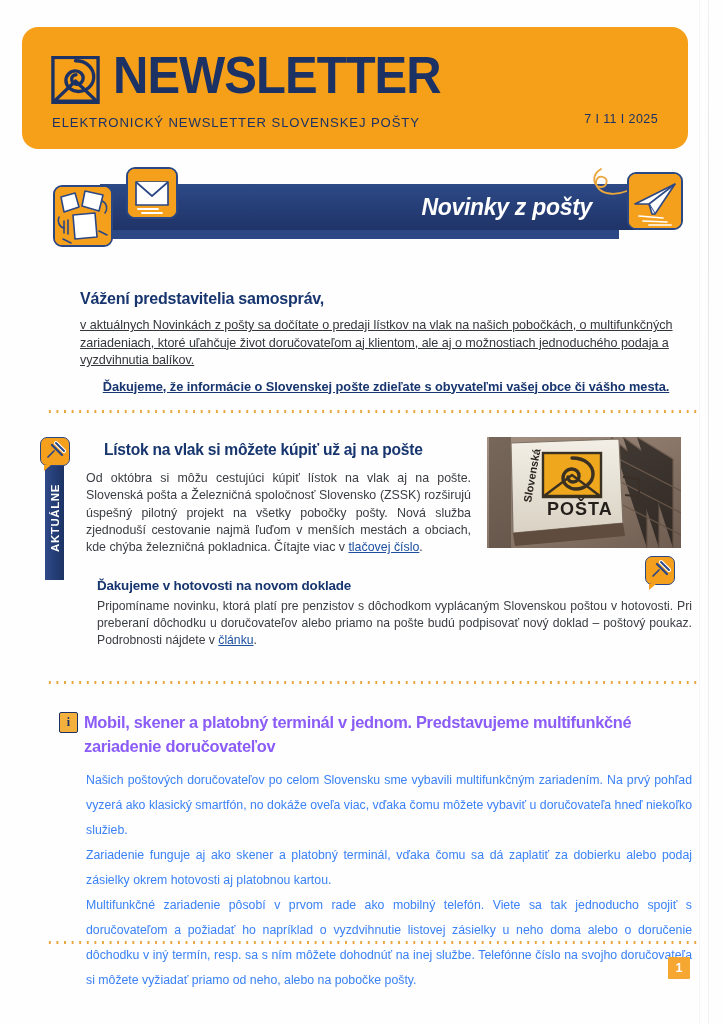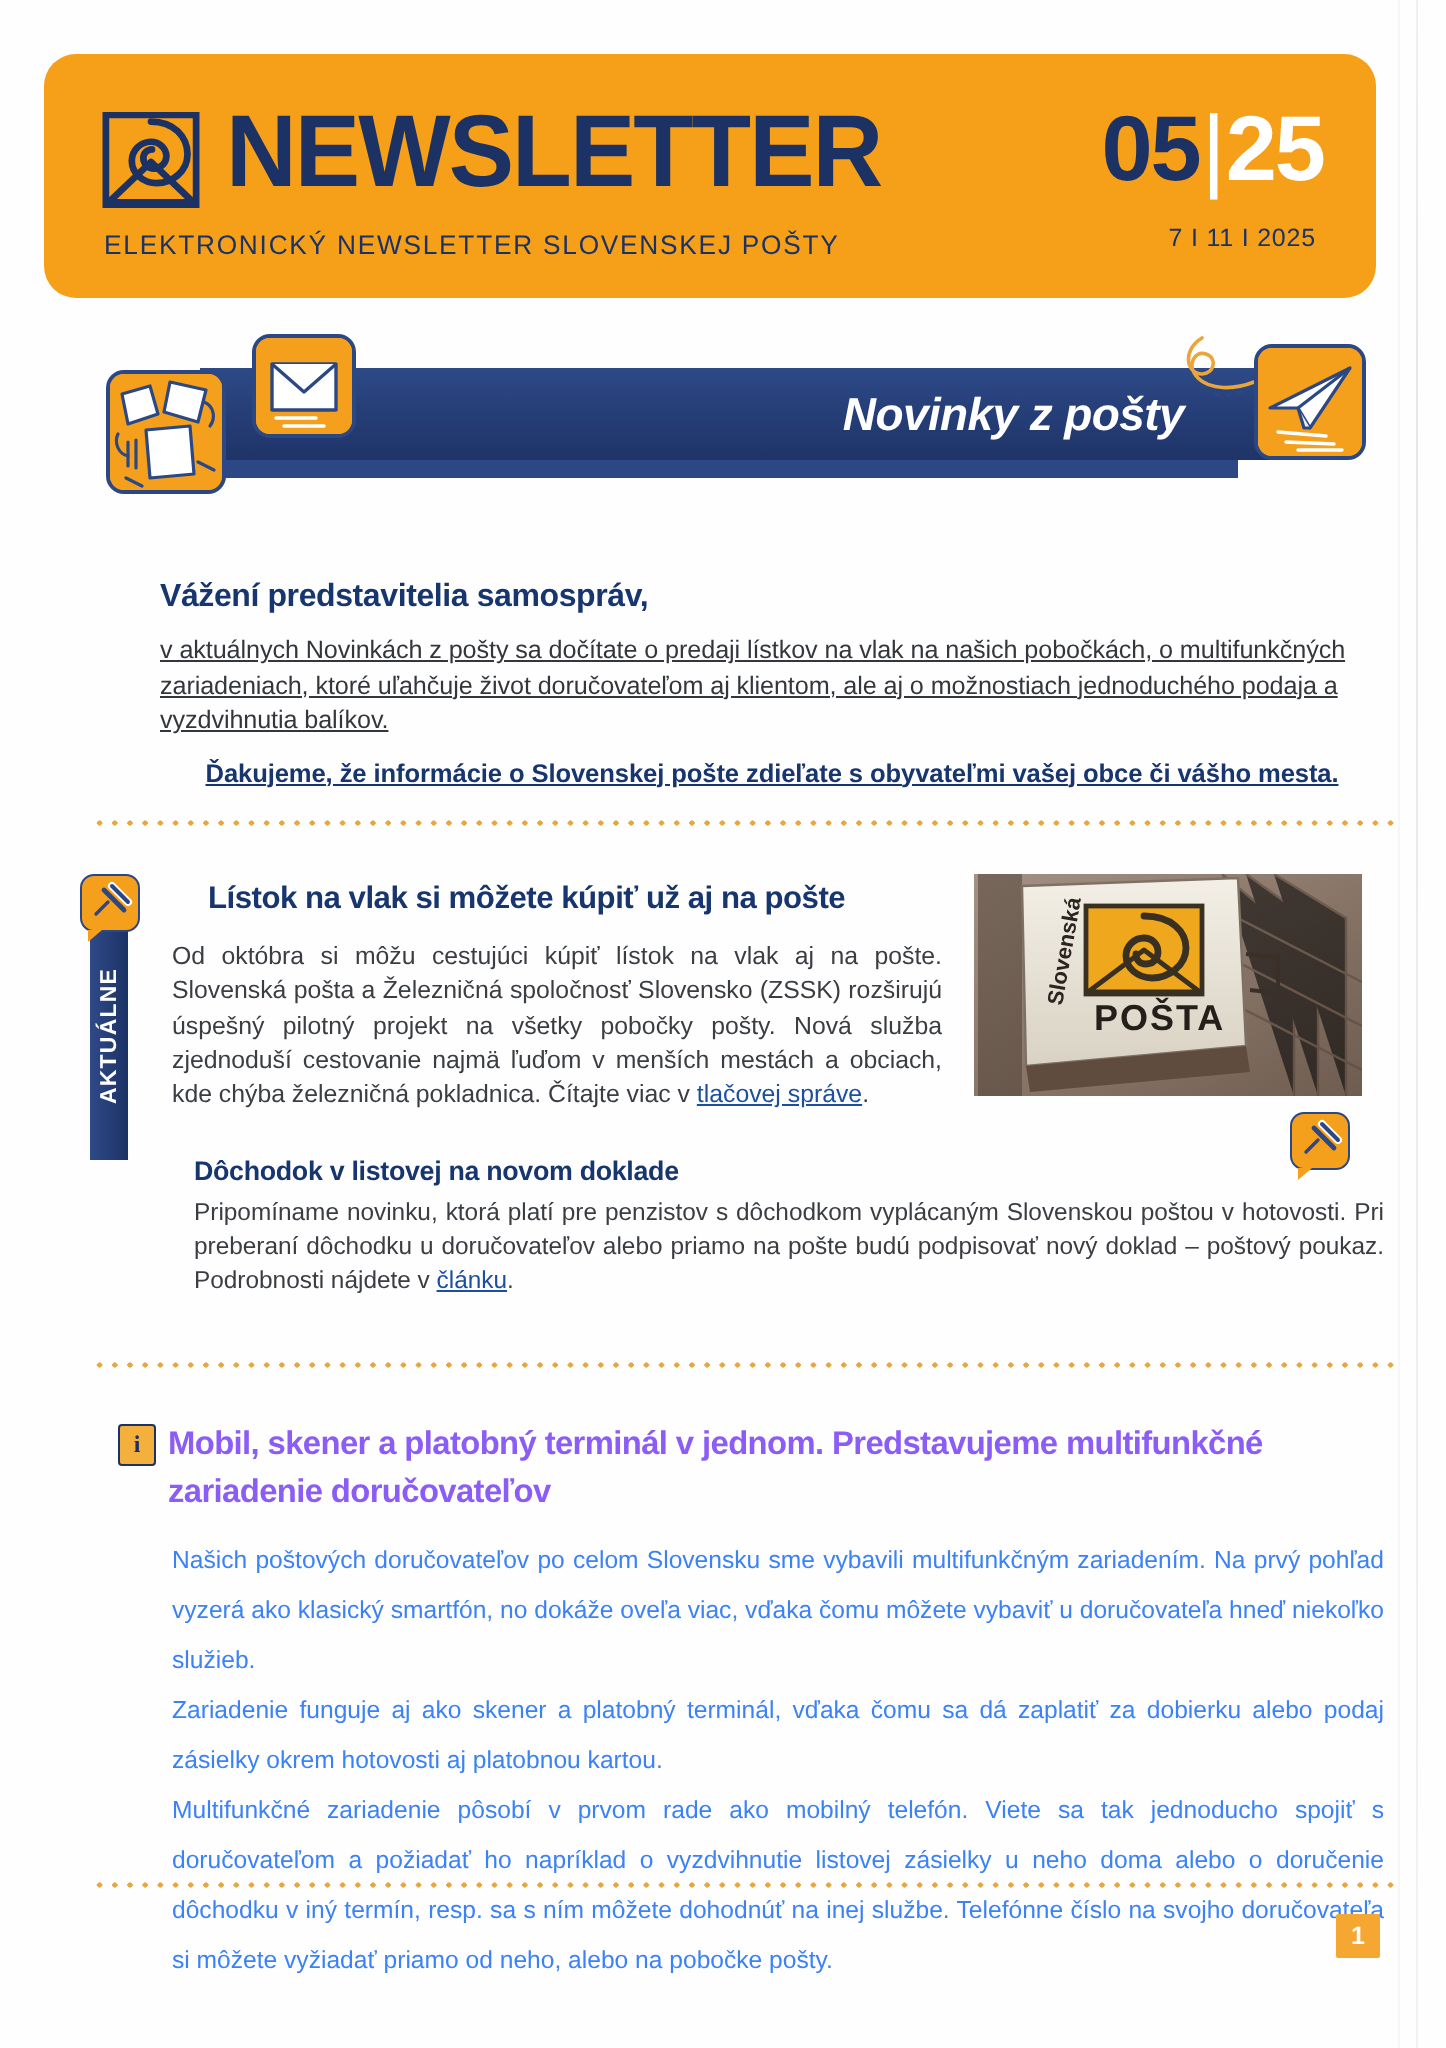--- a/index.html
+++ b/index.html
@@ -387,23 +387,20 @@
         <svg viewBox="0 0 100 100" width="49" height="48" aria-hidden="true">
           <rect x="3" y="3" width="94" height="94" fill="none" stroke="#1c3264" stroke-width="7"></rect>
           <path d="M6 94 L50 52 L94 94 Z" fill="#f6a019" stroke="#1c3264" stroke-width="7" stroke-linejoin="round"></path>
           <path d="M50 10 C74 10 88 26 88 44 C88 62 72 74 56 74 C42 74 30 64 30 51 C30 40 39 31 50 31 C59 31 66 38 66 46 C66 53 60 59 53 59 C47 59 42 54 42 48 C42 43 46 39 51 39" fill="none" stroke="#1c3264" stroke-width="7" stroke-linecap="round"></path>
         </svg>
       </div>
 
       <div class="masthead-title">NEWSLETTER</div>
       <div class="masthead-sub">ELEKTRONICKÝ NEWSLETTER SLOVENSKEJ POŠTY</div>
 
-      <div class="issue">
-        <span class="num">05</span><span class="sep">|</span><span class="yr">25</span>
-      </div>
       <div class="issue-date">7 I 11 I 2025</div>
     </div>
   </div>
 
   <div class="banner-wrap">
     <div class="banner-bar"></div>
 
     <div class="squiggle">
       <svg viewBox="0 0 50 48" width="50" height="48" aria-hidden="true">
         <path d="M14 4 C4 10 6 22 14 22 C20 22 22 14 16 12 C10 10 6 18 12 24 C18 30 30 30 40 26" fill="none" stroke="#e8a63c" stroke-width="1.8" stroke-linecap="round"></path>
@@ -492,21 +489,21 @@
         <path d="M7 19 L13 13"></path>
         <path d="M11 7 L21 17" stroke-width="2.4"></path>
         <path d="M15 5 L23 13" stroke-width="4" stroke="#ffffff"></path>
         <path d="M15 5 L23 13" stroke-width="2"></path>
       </g>
     </svg>
   </div>
 
   <div class="art1">
     <h3>Lístok na vlak si môžete kúpiť už aj na pošte</h3>
-    <p><span>Od októbra si môžu cestujúci kúpiť lístok na vlak aj na pošte. Slovenská pošta a Železničná spoločnosť Slovensko (ZSSK) rozširujú úspešný pilotný projekt na všetky pobočky pošty. Nová služba zjednoduší cestovanie najmä ľuďom v menších mestách a obciach, kde chýba železničná pokladnica. Čítajte viac v </span><a href="#">tlačovej správe</a><span>.</span></p>
+    <p><span>Od októbra si môžu cestujúci kúpiť lístok na vlak aj na pošte. Slovenská pošta a Železničná spoločnosť Slovensko (ZSSK) rozširujú úspešný pilotný projekt na všetky pobočky pošty. Nová služba zjednoduší cestovanie najmä ľuďom v menších mestách a obciach, kde chýba železničná pokladnica. Čítajte viac v </span><a href="#">tlačovej číslo</a><span>.</span></p>
   </div>
 
   <div class="photo">
     <svg viewBox="0 0 194 111" width="194" height="111" aria-hidden="true">
       <defs>
         <linearGradient id="wallg" x1="0" y1="0" x2="1" y2="1">
           <stop offset="0%" stop-color="#a59183"></stop>
           <stop offset="100%" stop-color="#6e5c50"></stop>
         </linearGradient>
         <linearGradient id="signg" x1="0" y1="0" x2="0" y2="1">
@@ -540,21 +537,21 @@
 
       <g stroke="#3b3028" stroke-width="2" fill="none">
         <path d="M136 40 L152 42"></path>
         <path d="M138 58 L156 60"></path>
         <path d="M152 40 L152 64"></path>
       </g>
     </svg>
   </div>
 
   <div class="art2">
-    <h4>Dôchodok v listovej na novom doklade</h4>
+    <h4>Ďakujeme v hotovosti na novom doklade</h4>
     <p><span>Pripomíname novinku, ktorá platí pre penzistov s dôchodkom vyplácaným Slovenskou poštou v hotovosti. Pri preberaní dôchodku u doručovateľov alebo priamo na pošte budú podpisovať nový doklad – poštový poukaz. Podrobnosti nájdete v </span><a href="#">článku</a><span>.</span></p>
   </div>
 
   <div class="divider div-2"></div>
 
   <div class="info-badge">i</div>
   <div class="art3-head">Mobil, skener a platobný terminál v jednom. Predstavujeme multifunkčné zariadenie doručovateľov</div>
 
   <div class="art3-body">
     <p>Našich poštových doručovateľov po celom Slovensku sme vybavili multifunkčným zariadením. Na prvý pohľad vyzerá ako klasický smartfón, no dokáže oveľa viac, vďaka čomu môžete vybaviť u doručovateľa hneď niekoľko služieb.</p>

